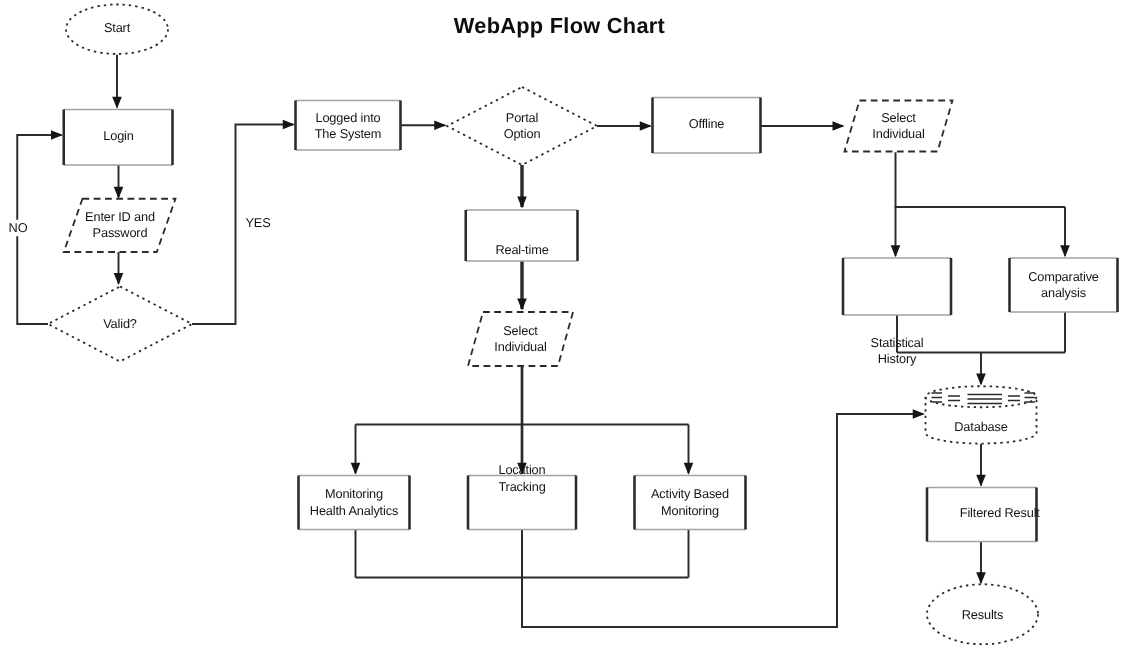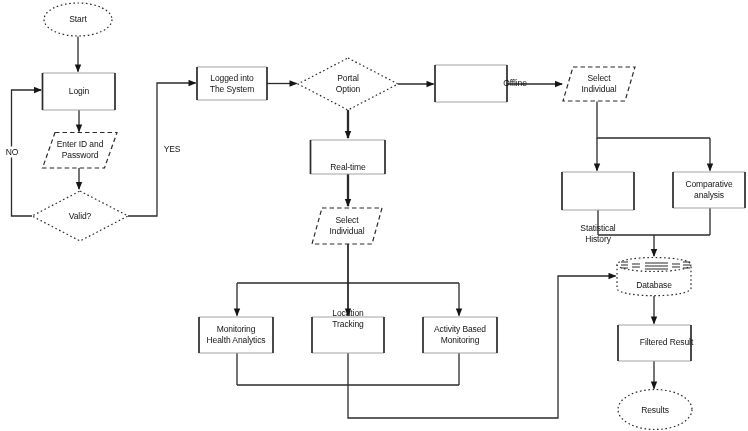--- a/index.html
+++ b/index.html
@@ -158,33 +158,34 @@
 
       <g>
         <rect class="fillbox" x="423" y="317" width="74" height="36"></rect>
         <path class="rect-tb" d="M423,317 H497 M423,353 H497"></path>
         <path class="rect-side" d="M423,317 V353 M497,317 V353"></path>
       </g>
 
     </g>
   </svg>
 
+  <div class="chart-title">WebApp Flow Chart</div>
 
   <div class="lbl" style="left:78px;top:19px;">Start</div>
   <div class="lbl" style="left:79px;top:91px;">Login</div>
   <div class="lbl" style="left:80px;top:150px;">Enter ID and
 Password</div>
   <div class="lbl" style="left:80px;top:216px;">Valid?</div>
   <div class="lbl onln" style="left:12px;top:152px;">NO</div>
   <div class="lbl onln" style="left:172px;top:149px;">YES</div>
   <div class="lbl" style="left:232px;top:84px;">Logged into
 The System</div>
   <div class="lbl" style="left:348px;top:84px;">Portal
 Option</div>
-  <div class="lbl" style="left:471px;top:83px;margin-left:44px;">Offline</div>
+  <div class="lbl" style="left:471px;top:83px;">Offline</div>
   <div class="lbl" style="left:599px;top:84px;">Select
 Individual</div>
   <div class="lbl" style="left:598px;top:191px;margin-top:43px;">Statistical
 History</div>
   <div class="lbl" style="left:709px;top:190px;">Comparative
 analysis</div>
   <div class="lbl" style="left:654px;top:285px;">Database</div>
   <div class="lbl" style="left:654px;top:342px;padding-left:25px;">Filtered Result</div>
   <div class="lbl" style="left:655px;top:410px;">Results</div>
   <div class="lbl" style="left:348px;top:167px;">Real-time</div>

